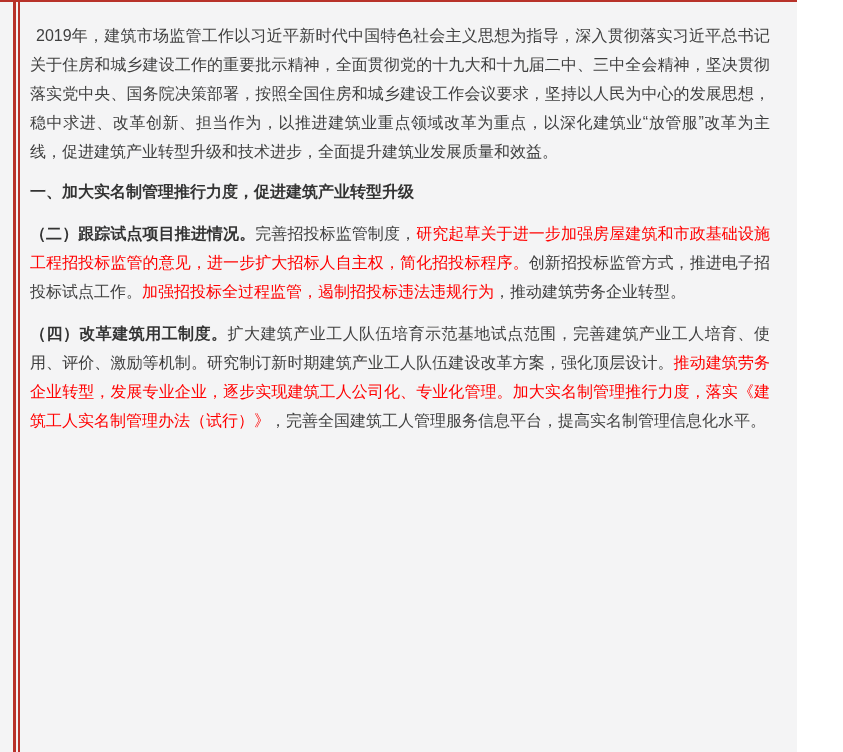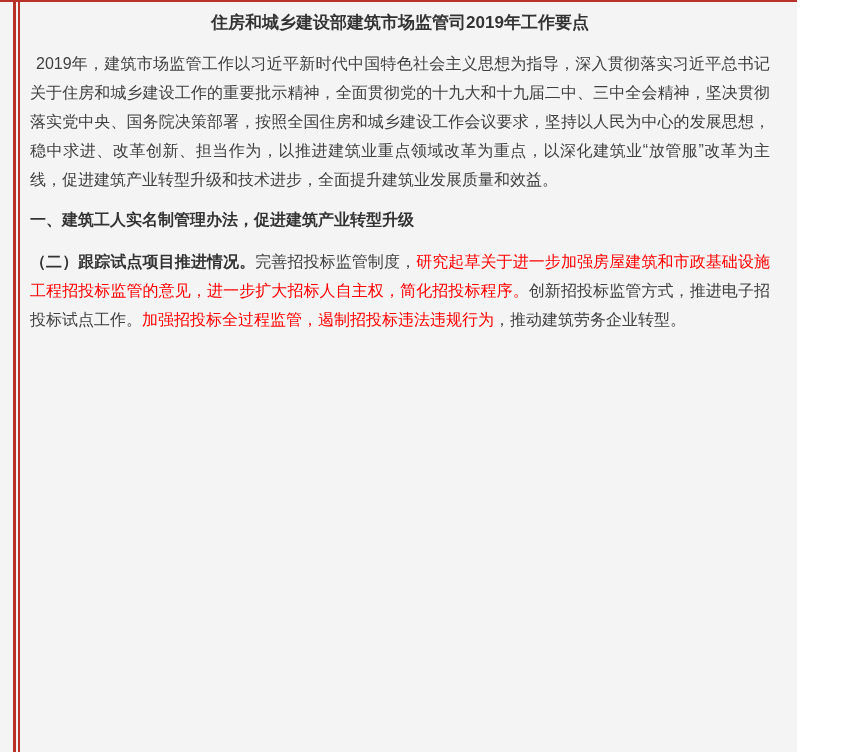--- a/index.html
+++ b/index.html
@@ -76,21 +76,21 @@
   }
 </style>
 </head>
 <body>
 
 <div class="page">
   <div class="content">
     <div class="vline vline-outer"></div>
     <div class="vline vline-inner"></div>
 
-    <h1 class="doc-title">住房和城乡建设部建筑市场监管司2019年工作要点</h1>
 
     <p class="para intro">2019年，建筑市场监管工作以习近平新时代中国特色社会主义思想为指导，深入贯彻落实习近平总书记关于住房和城乡建设工作的重要批示精神，全面贯彻党的十九大和十九届二中、三中全会精神，坚决贯彻落实党中央、国务院决策部署，按照全国住房和城乡建设工作会议要求，坚持以人民为中心的发展思想，稳中求进、改革创新、担当作为，以推进建筑业重点领域改革为重点，以深化建筑业“放管服”改革为主线，促进建筑产业转型升级和技术进步，全面提升建筑业发展质量和效益。</p>
 
-    <h2 class="section-heading">一、建筑工人实名制管理办法，促进建筑产业转型升级</h2>
+    <h2 class="section-heading">一、加大实名制管理推行力度，促进建筑产业转型升级</h2>
 
     <p class="para"><span class="seg-bold">（二）跟踪试点项目推进情况。</span><span class="seg-plain">完善招投标监管制度，</span><span class="seg-red">研究起草关于进一步加强房屋建筑和市政基础设施工程招投标监管的意见，进一步扩大招标人自主权，简化招投标程序。</span><span class="seg-plain">创新招投标监管方式，推进电子招投标试点工作。</span><span class="seg-red">加强招投标全过程监管，遏制招投标违法违规行为</span><span class="seg-plain">，推动建筑劳务企业转型。</span></p>
+    <p class="para"><span class="seg-bold">（四）改革建筑用工制度。</span><span class="seg-plain">扩大建筑产业工人队伍培育示范基地试点范围，完善建筑产业工人培育、使用、评价、激励等机制。研究制订新时期建筑产业工人队伍建设改革方案，强化顶层设计。</span><span class="seg-red">推动建筑劳务企业转型，发展专业企业，逐步实现建筑工人公司化、专业化管理。加大实名制管理推行力度，落实《建筑工人实名制管理办法（试行）》</span><span class="seg-plain">，完善全国建筑工人管理服务信息平台，提高实名制管理信息化水平。</span></p>
   </div>
 </div>
 
 </body></html>

